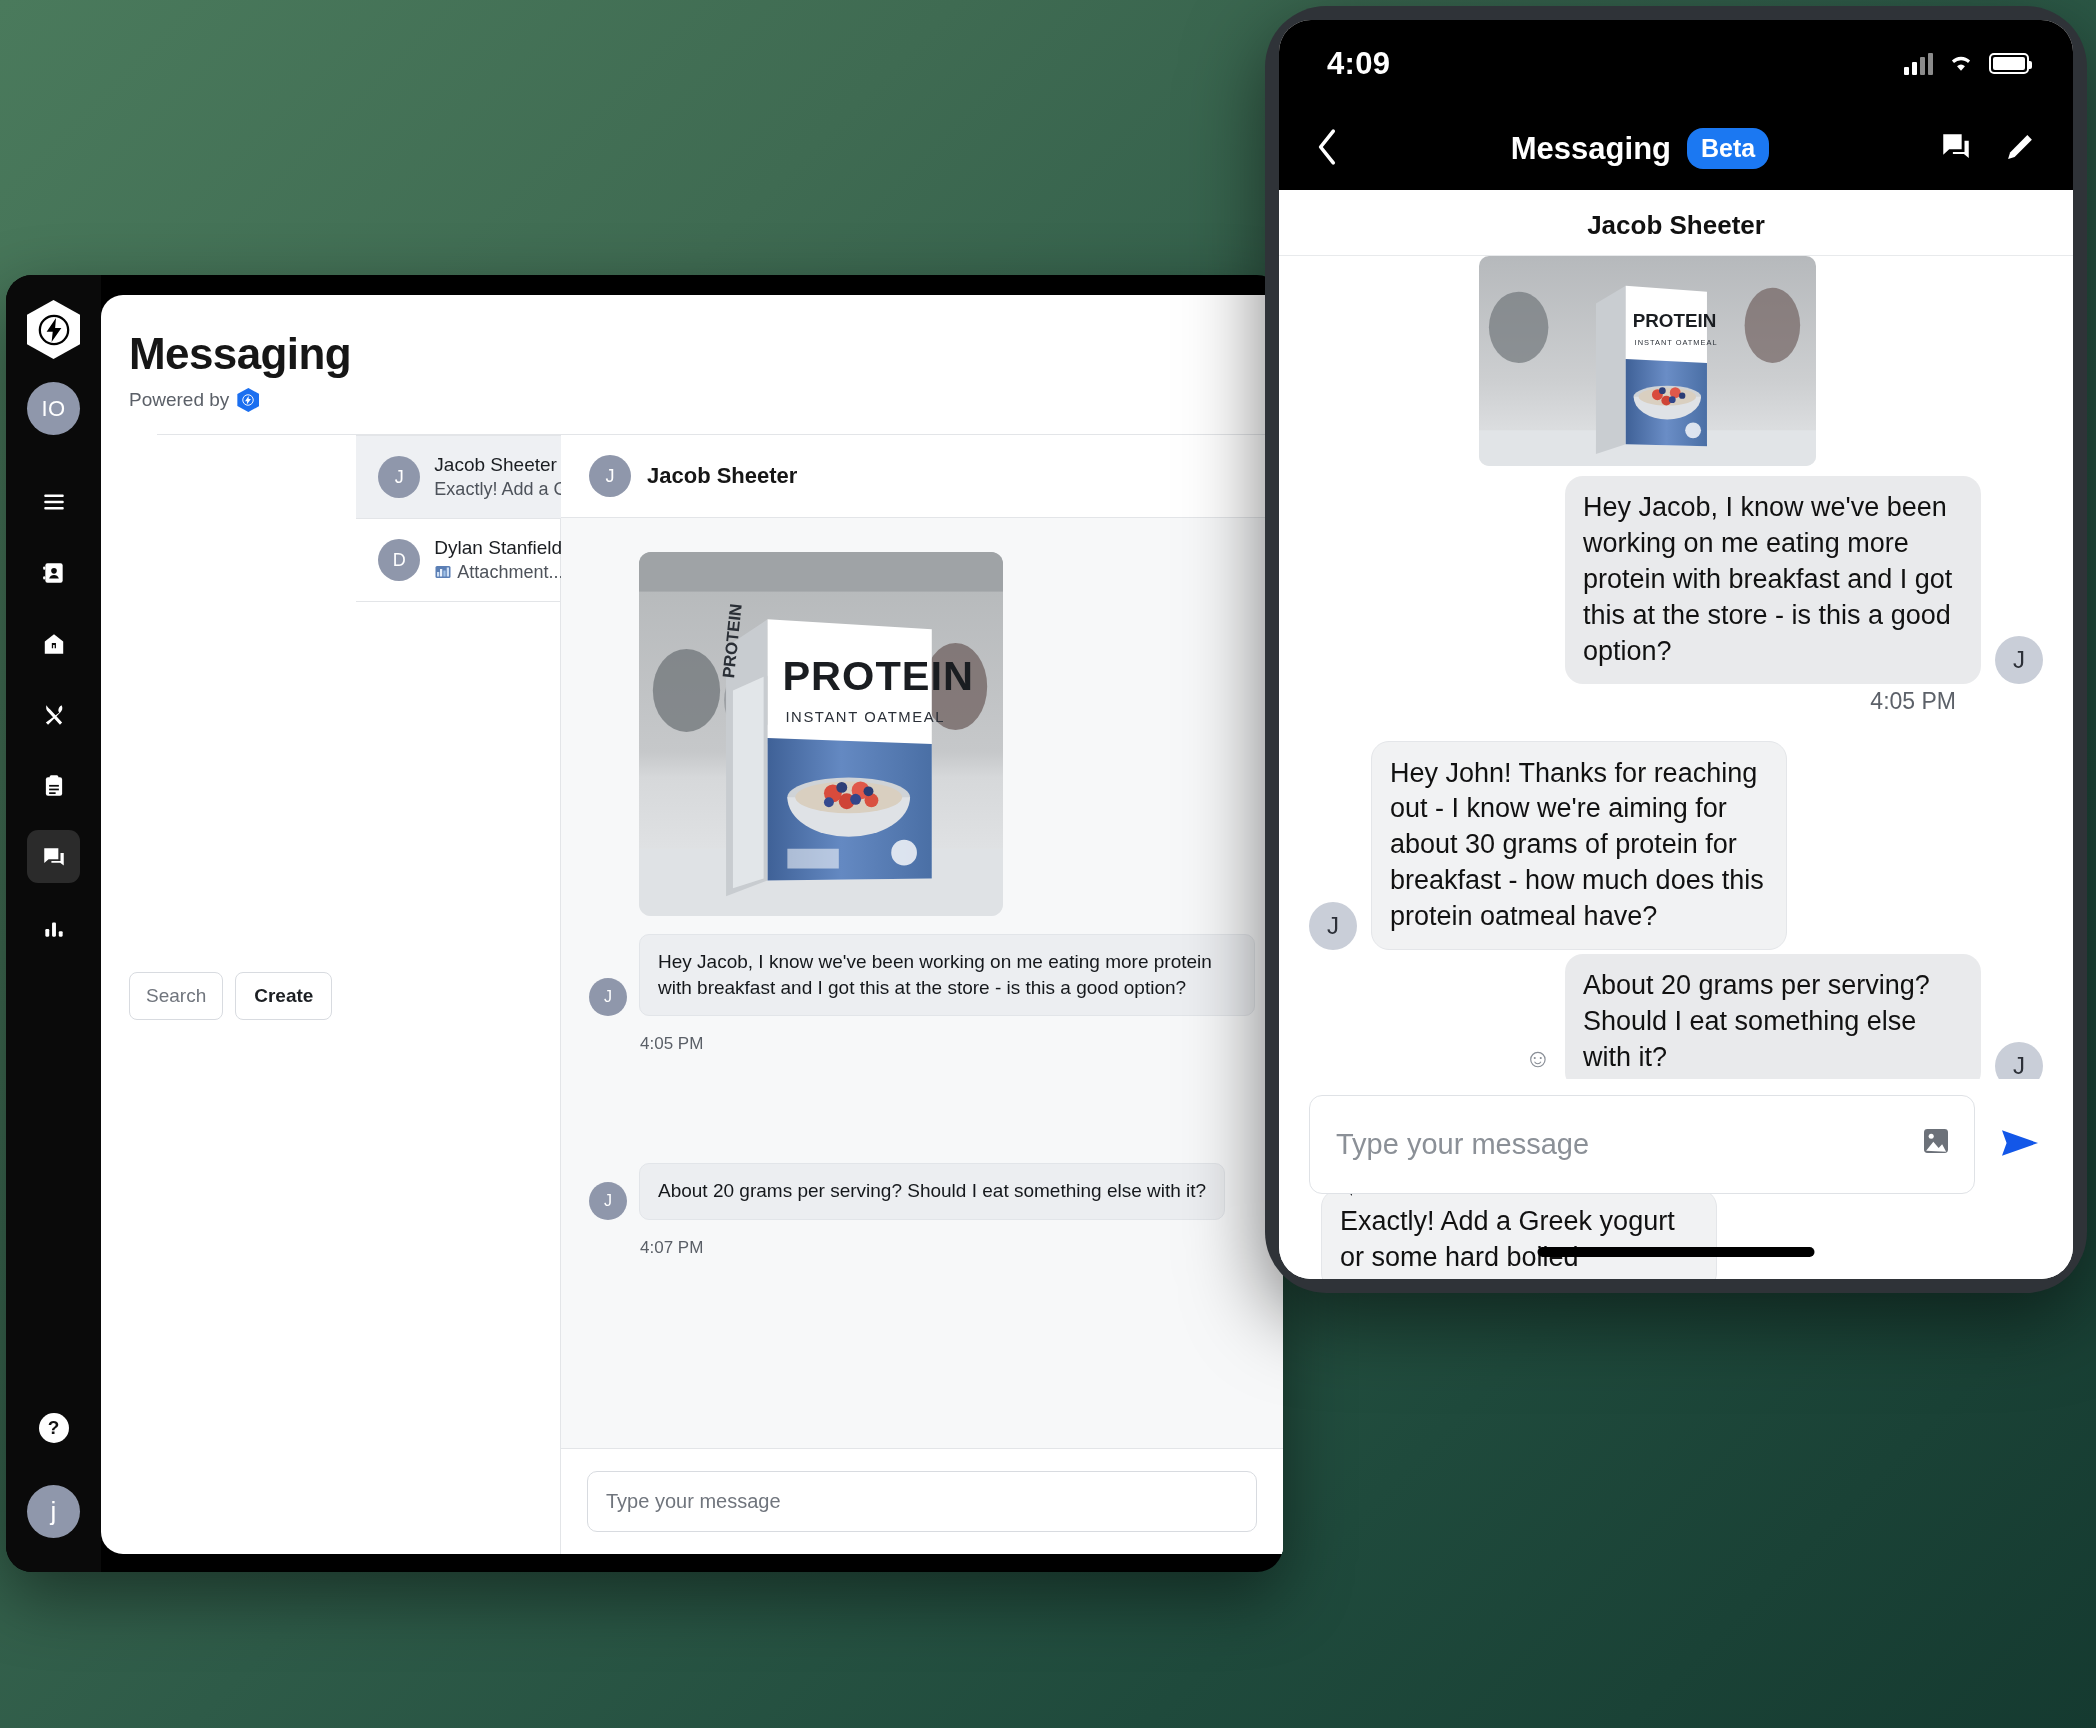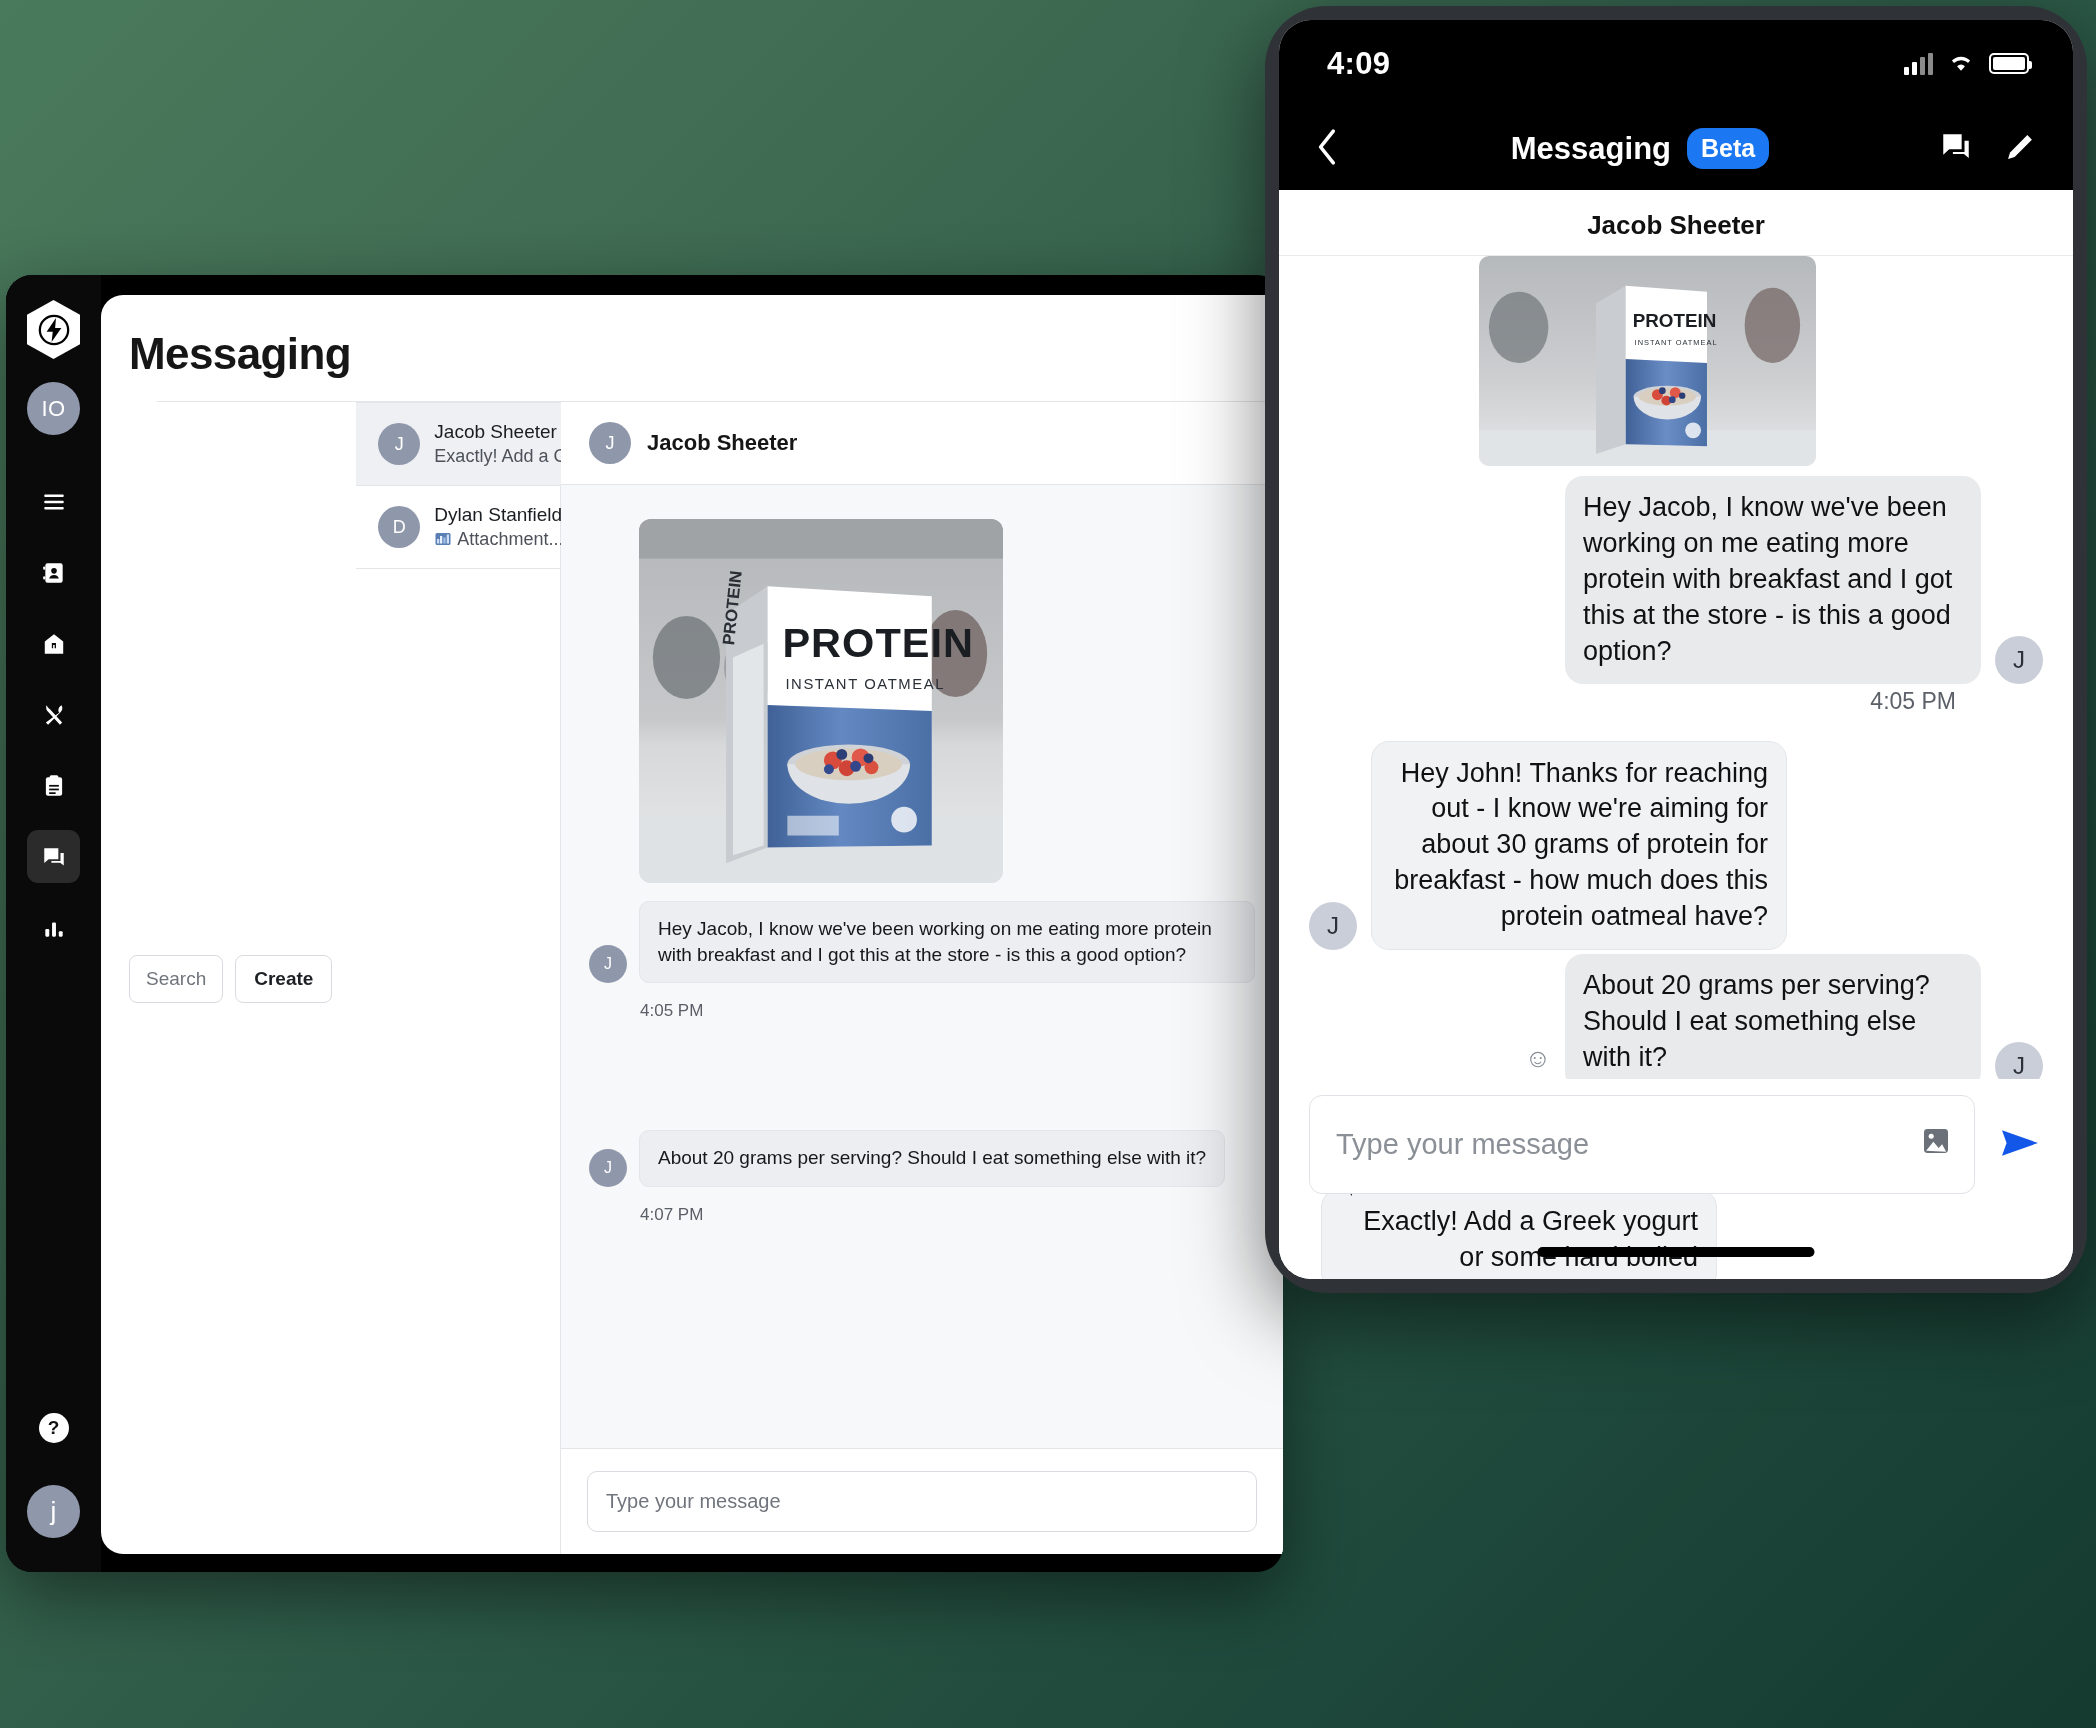--- a/index.html
+++ b/index.html
@@ -174,21 +174,21 @@
   .ph-body { flex: 1; overflow: hidden; background: #fff; padding: 0 30px; position: relative; }
 
   .ph-photo { width: 337px; height: 210px; border-radius: 10px; overflow: hidden; margin: 0 0 10px 170px; }
   .ph-row { display: flex; align-items: flex-end; gap: 14px; margin-bottom: 4px; }
   .ph-row.out { justify-content: flex-end; }
   .ph-av { width: 48px; height: 48px; flex: 0 0 48px; border-radius: 50%; background: #c9ced8; color: #2c3038; font-size: 24px; display: flex; align-items: center; justify-content: center; }
   .ph-bub {
     background: #e9eaec; border-radius: 18px; padding: 14px 18px;
     font-size: 27px; line-height: 1.33; color: #111; max-width: 416px;
   }
-  .ph-bub.in { background: #f1f2f3; border: 1px solid #e4e6e9; text-align: right; }
+  .ph-bub.in { background: #f1f2f3; border: 1px solid #e4e6e9; }
   .ph-time { font-size: 23px; color: #5c6169; }
   .ph-time.right { text-align: right; padding-right: 87px; margin: 4px 0 26px; }
   .ph-time.left { padding-left: 71px; margin: 4px 0 26px; }
   .emoji-btn { font-size: 26px; color: #8a8f97; padding-bottom: 16px; }
   .reaction {
     display: inline-flex; align-items: center; gap: 8px; background: #2d3035;
     color: #fff; border-radius: 20px; padding: 7px 16px 7px 12px; font-size: 22px;
     position: relative; margin-left: 4px;
   }
   .reaction::after {
@@ -285,20 +285,29 @@
 
       <div class="rail-bottom">
         <div class="help-circle">?</div>
         <div class="user-avatar">j</div>
       </div>
     </div>
 
     <div class="app">
       <div class="app-head">
         <div class="app-title">Messaging</div>
+        <div class="powered">
+          <span>Powered by</span>
+          <span class="powered-badge">
+            <svg viewBox="0 0 24 24">
+                <circle cx="12" cy="12" r="9" fill="none" stroke="#fff" stroke-width="1.6"></circle>
+                <path d="M13 5 7 14h3.6L10 19.5 17 10.4h-3.8z"></path>
+              </svg>
+          </span>
+        </div>
         <div class="head-rule"></div>
       </div>
 
       <div class="cols">
 
         <div class="listcol">
           <div class="search-row">
             <div class="search-box">Search</div>
             <button class="create-btn">Create</button>
           </div>

